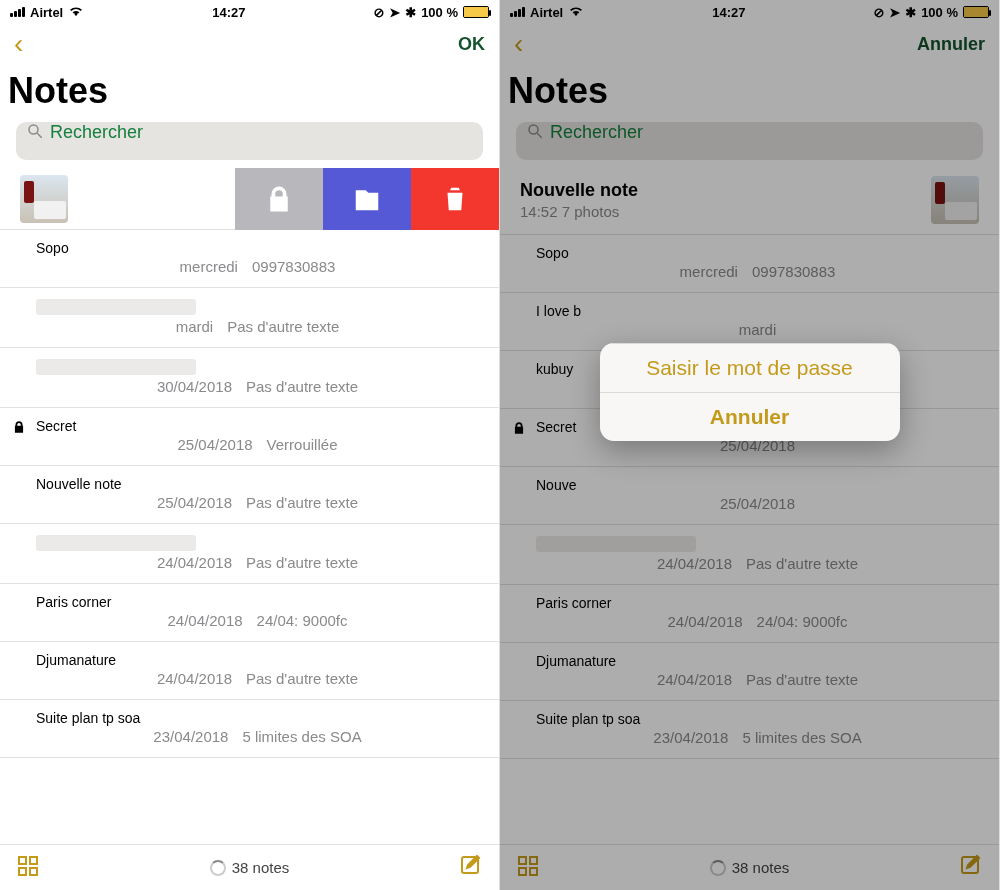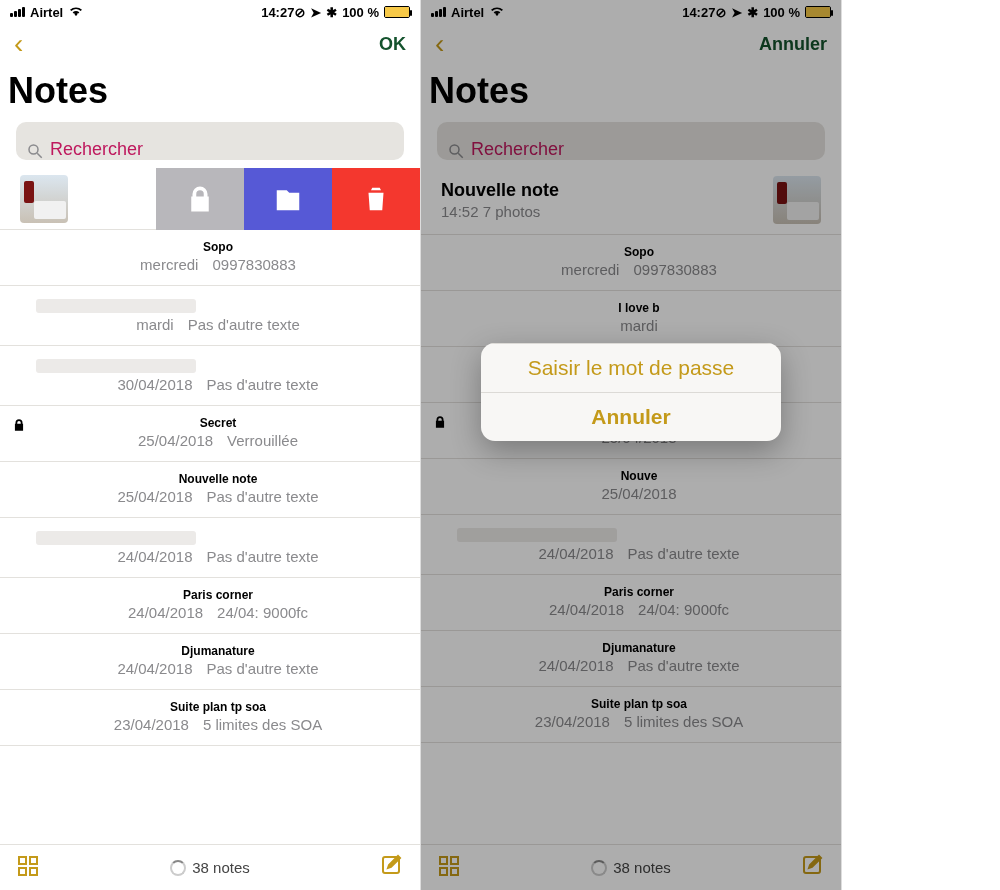--- a/index.html
+++ b/index.html
@@ -7,21 +7,21 @@
   body {
     font-family: -apple-system, "Helvetica Neue", Arial, sans-serif;
     background: #fff;
     width: 1000px;
     height: 890px;
     display: flex;
     overflow: hidden;
     color: #000;
   }
   .screen {
-    width: 421px;
+    width: 500px;
     height: 890px;
     position: relative;
     display: flex;
     flex-direction: column;
     background: #fff;
     border-right: 1px solid #ddd;
   }
   .dimmed::after {
     content: "";
     position: absolute;
@@ -32,21 +32,21 @@
   
   .status-bar {
     height: 22px;
     display: flex;
     align-items: center;
     padding: 2px 10px 0;
     font-size: 13px;
     font-weight: 600;
   }
   .sb-left, .sb-right { display: flex; align-items: center; gap: 5px; }
-  .sb-center { flex: 1; text-align: right; font-weight: 700; }
+  .sb-center { flex: 1; text-align: center; font-weight: 700; }
   .signal-icon { display: inline-flex; align-items: flex-end; gap: 1px; }
   .signal-icon span { width: 3px; background:#000; border-radius:1px; }
   .signal-icon span:nth-child(1){height:4px}.signal-icon span:nth-child(2){height:6px}
   .signal-icon span:nth-child(3){height:8px}.signal-icon span:nth-child(4){height:10px}
   .wifi-icon svg { width: 16px; height: 12px; }
   .battery {
     width: 26px; height: 12px; border: 1px solid #000; border-radius: 2px;
     position: relative; display: inline-block;
   }
   .battery::after { content:""; position:absolute; right:-3px; top:3px; width:2px; height:6px; background:#000; border-radius:1px; }
@@ -60,21 +60,21 @@
   .nav-spacer { flex:1; }
   .nav-action { color:#14532d; font-weight:600; }
   
   .page-title {
     font-size: 36px; font-weight: 700; padding: 4px 8px 10px;
   }
   
   .search-wrap { padding: 0 16px 8px; }
   .search {
     background:#e6e4e0; border-radius:10px; height:38px;
-    display:flex; align-items:flex-end; padding:0 10px; color:#be185d;
+    display:flex; align-items:flex-start; padding:0 10px; color:#15803d;
     font-size:18px; gap:6px;
   }
   .search svg { width:18px; height:18px; }
   
   .swipe-row {
     height: 62px; display:flex; align-items:center; padding-left:20px; gap:8px;
     border-bottom:1px solid #e3e1dd;
   }
   .thumb {
     width:48px; height:48px; border-radius:4px; background: linear-gradient(180deg,#dbe6ef,#c9c1b5);
@@ -96,21 +96,21 @@
   .note-first .thumb { margin-left:auto; }
   
   .list { flex:1; overflow:hidden; }
   .note {
     padding:10px 20px 12px 36px; border-bottom:1px solid #e3e1dd;
     position:relative;
   }
   .note .lock-ind {
     position:absolute; left:12px; top:12px; width:14px; height:14px;
   }
-  .note .title { font-size:12px; font-weight:700;text-align:center; }
+  .note .title { font-size:14px; font-weight:400; }
   .note .meta { margin-top:2px; font-size:15px; color:#8a8a8d; display:flex; gap:14px;justify-content:center; }
   .blur { background:#eceae8; color:transparent !important; border-radius:3px; }
   
   .toolbar {
     height:46px; border-top:1px solid #e3e1dd; display:flex; align-items:center;
     padding:0 16px; font-size:15px; color:#444;
   }
   .toolbar .center { flex:1; text-align:center; display:flex; align-items:center; justify-content:center; gap:6px; }
   .tb-icon svg { width:24px; height:24px; }
   .spinner {

